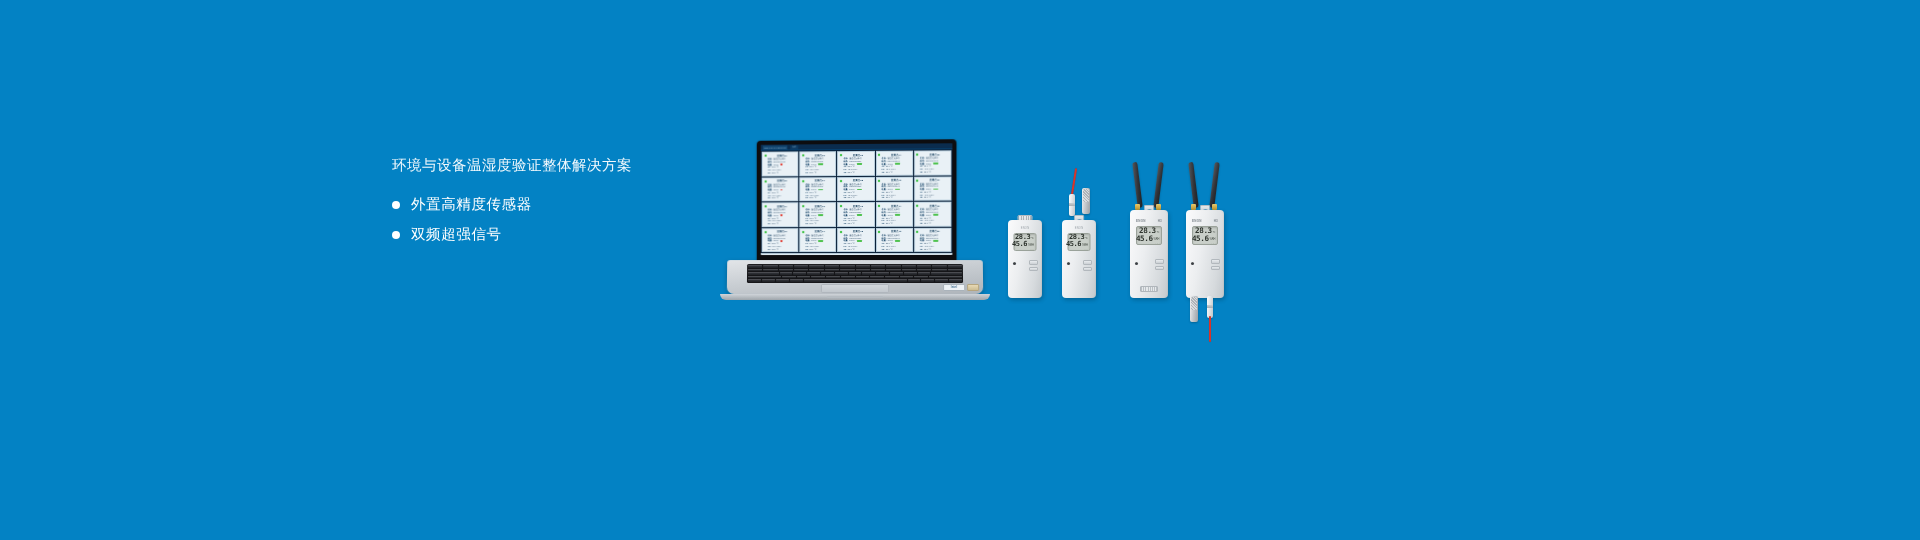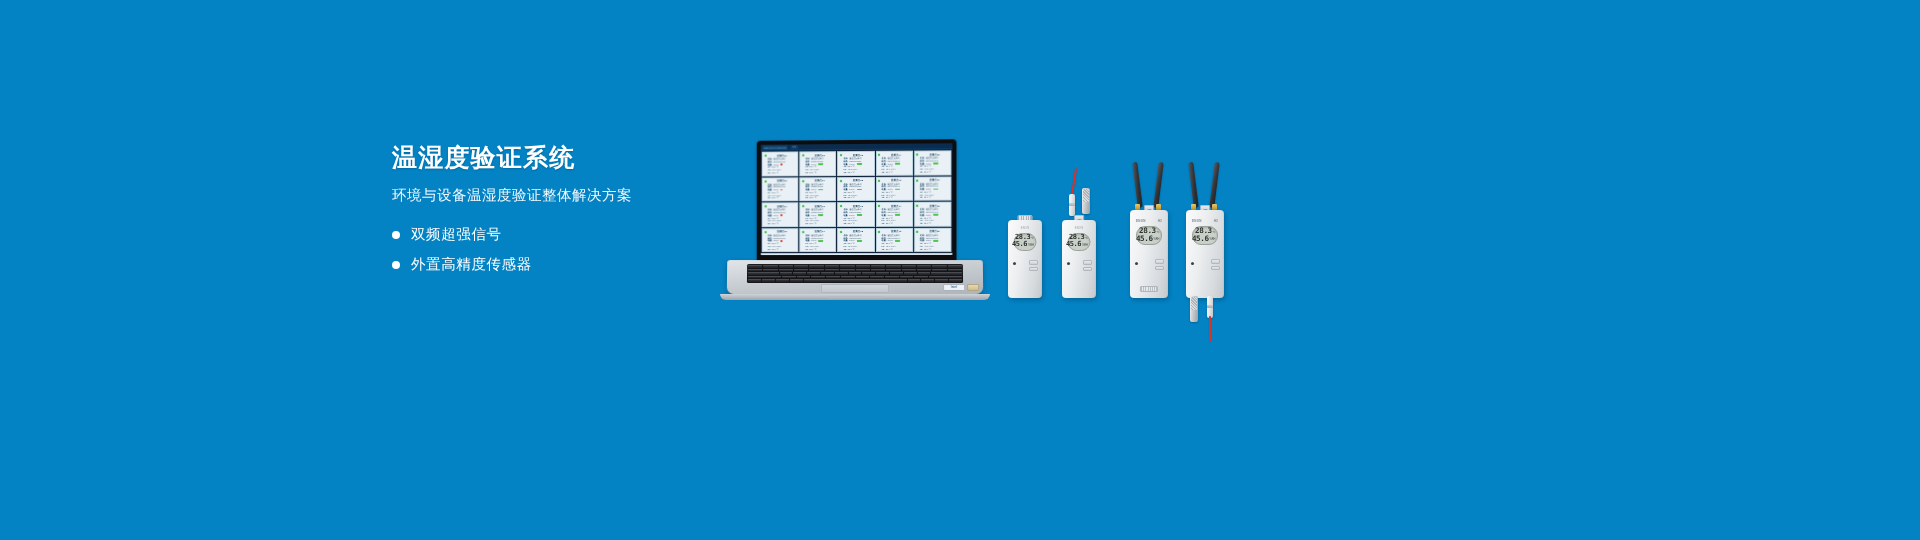--- a/index.html
+++ b/index.html
@@ -163,21 +163,21 @@
     font-size:2.6px; color:#9aa1a7; letter-spacing:.3px;
   }
   .lbl-row {
     position:absolute; top:9px; left:0; right:0;
     display:flex; justify-content:space-around;
     font-size:3px; color:#7d858c; letter-spacing:.2px; font-weight:700;
   }
   .lcd {
     position:absolute; left:50%; transform:translateX(-50%);
     width:23px; height:18px; background:#c9cfc9;
-    border:.8px solid #9aa29a; border-radius:9px;
+    border:.8px solid #9aa29a; border-radius:2px;
     display:flex; flex-direction:column; justify-content:center;
     padding:1px 1.5px; box-shadow:inset 0 1px 2px rgba(0,0,0,.16);
   }
   .body-sm .lcd { top:13px; }
   .body-lg .lcd { top:16px; width:26px; height:19px; }
   .lcd .ln {
     display:flex; align-items:flex-end; justify-content:flex-end; gap:.8px;
   }
   .lcd .num {
     font-family:"DejaVu Sans Mono","Liberation Mono",monospace;
@@ -259,30 +259,29 @@
     position:absolute; width:1.6px; background:#d8342a; border-radius:1px;
     box-shadow:0 0 1px rgba(0,0,0,.2);
   }
 </style>
 </head>
 <body>
 
 <div class="banner">
 
   <div class="copy">
-    <h1>温湿度验证系统</h1>
     <div class="sub">环境与设备温湿度验证整体解决方案</div>
     <ul class="bullets">
       <li>
         <span class="dot"></span>
-        <span>双频超强信号</span>
+        <span>外置高精度传感器</span>
       </li>
       <li>
         <span class="dot"></span>
-        <span>外置高精度传感器</span>
+        <span>双频超强信号</span>
       </li>
     </ul>
   </div>
 
   <div class="laptop">
 
     <div class="lid">
       <div class="screen">
 
         <div class="sbar">

